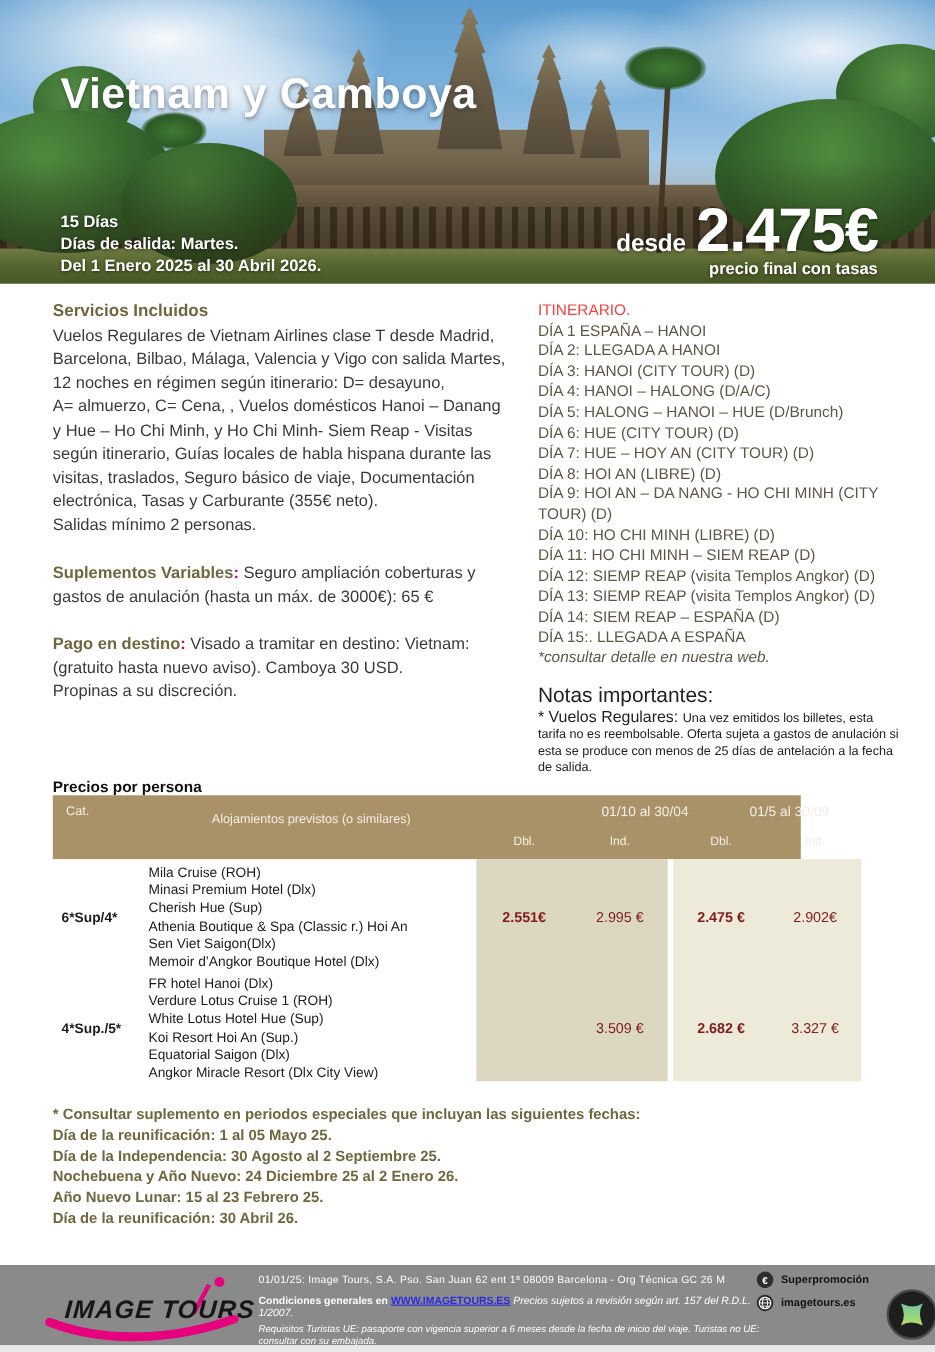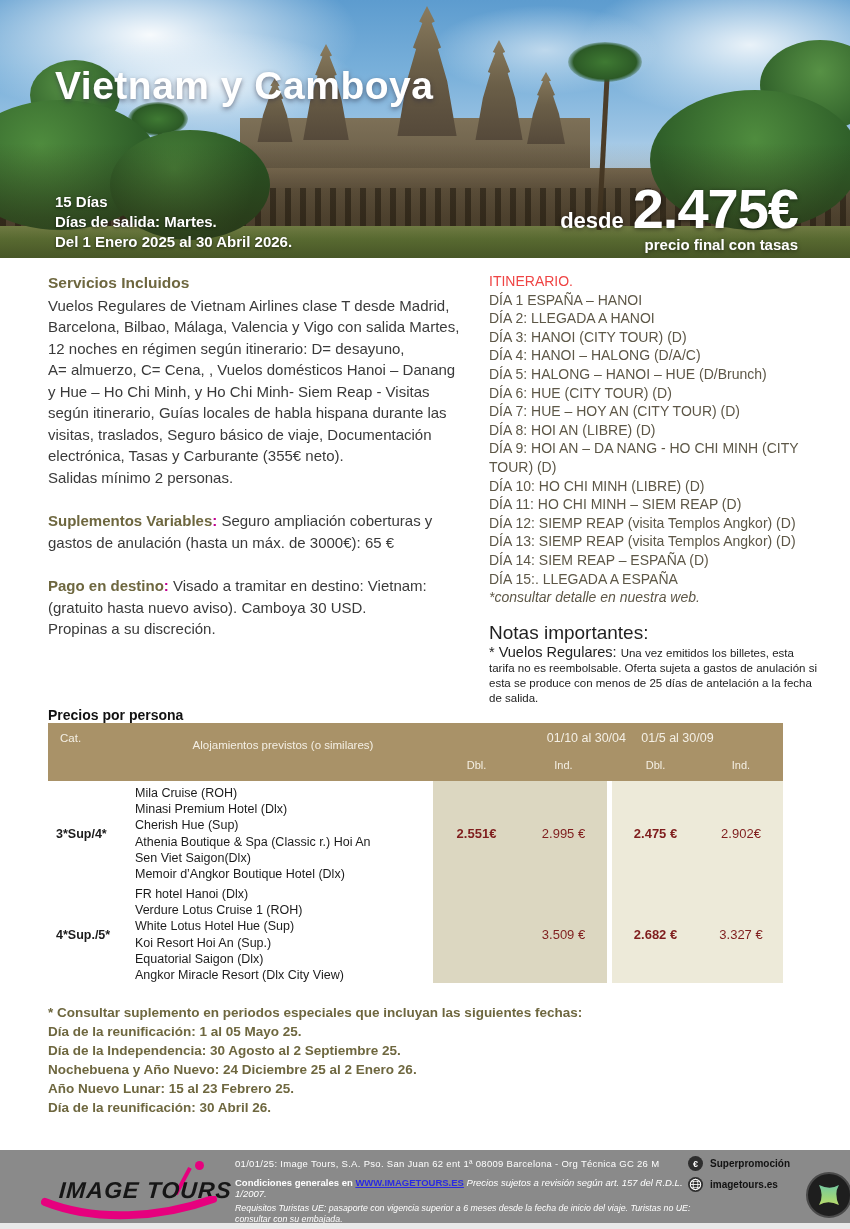--- a/index.html
+++ b/index.html
@@ -77,26 +77,26 @@
   .itin-title { color:#ef4444; }
   .itin-foot { font-style:italic; }
   .notes { margin-top:17px; color:#1f1f1f; }
   .notes-title { font-size:19px; font-weight:400; margin-bottom:3px; }
   .notes-body { font-size:11.5px; line-height:14.8px; color:#222222; width:330px; }
   .notes-lead { font-size:14.5px; }
 
   
   .pt-label { position:absolute; left:48px; top:707px; font-size:14px; font-weight:700; color:#111111; }
   .ptable { position:absolute; left:48px; top:723px; width:735px; height:260px; }
-  .pt-head { position:absolute; left:0; top:0; width:735px; height:58px; background:#a99268;padding-left:20px; }
+  .pt-head { position:absolute; left:0; top:0; width:680px; height:58px; background:#a99268;padding-left:20px; }
   .pt-head span { position:absolute; color:#f4efe4; }
   .h-cat   { left:12px;  top:9px;  font-size:11.5px; }
   .h-hot   { left:85px;  top:16px;  width:300px; text-align:center; font-size:11.5px; }
   .h-p1    { left:404px; top:8px;  width:174px; text-align:right; font-size:12.5px; }
-  .h-p2    { left:544px; top:8px;  width:171px; text-align:center; font-size:12.5px; }
+  .h-p2    { left:584px; top:8px;  width:171px; text-align:center; font-size:12.5px; }
   .h-d1    { left:385px; top:36px; width:87px;  text-align:center; font-size:11px; }
   .h-i1    { left:472px; top:36px; width:87px;  text-align:center; font-size:11px; }
   .h-d2    { left:564px; top:36px; width:87px;  text-align:center; font-size:11px; }
   .h-i2    { left:651px; top:36px; width:84px;  text-align:center; font-size:11px; }
   .zone1 { position:absolute; left:385px; top:58px; width:174px; height:202px; background:#dcd7c1; }
   .zone2 { position:absolute; left:564px; top:58px; width:171px; height:202px; background:#edead9; }
   .prow { position:absolute; left:0; width:735px; }
   .prow1 { top:58px;  height:105px; }
   .prow2 { top:163px; height:97px; }
   .pcat { position:absolute; left:8px; top:0; width:78px; height:100%; display:flex; align-items:center;
@@ -235,21 +235,21 @@
       <span class="h-p2">01/5 al 30/09</span>
       <span class="h-d1">Dbl.</span>
       <span class="h-i1">Ind.</span>
       <span class="h-d2">Dbl.</span>
       <span class="h-i2">Ind.</span>
     </div>
     <div class="zone1"></div>
     <div class="zone2"></div>
 
     <div class="prow prow1">
-      <div class="pcat">3*Sup/4*</div>
+      <div class="pcat">6*Sup/4*</div>
       <div class="photels">
         <div>Mila Cruise (ROH)</div>
         <div>Minasi Premium Hotel (Dlx)</div>
         <div>Cherish Hue (Sup)</div>
         <div>Athenia Boutique &amp; Spa (Classic r.) Hoi An</div>
         <div>Sen Viet Saigon(Dlx)</div>
         <div>Memoir d’Angkor Boutique Hotel (Dlx)</div>
       </div>
       <div class="pval v1">2.551€</div>
       <div class="pval v2">2.995 €</div>

